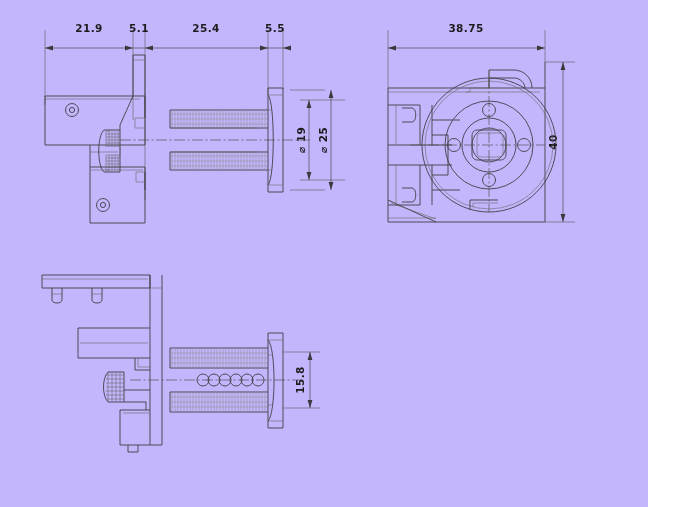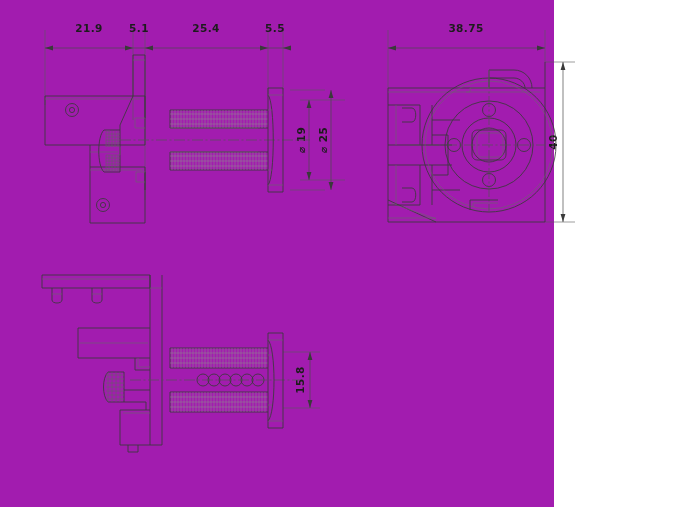--- a/index.html
+++ b/index.html
@@ -9,23 +9,23 @@
     background: #ffffff;
   }
   body {
     width: 680px;
     height: 507px;
     overflow: hidden;
     font-family: "Liberation Sans", sans-serif;
   }
   #drawing-canvas {
     position: relative;
-    width: 554px;
+    width: 648px;
     height: 507px;
-    background: #a21caf;
+    background: #c4b5fd;
   }
   svg#cad {
     display: block;
     width: 680px;
     height: 507px;
   }
   .ln {
     fill: none;
     stroke: #3a3a3a;
     stroke-width: 0.85;

